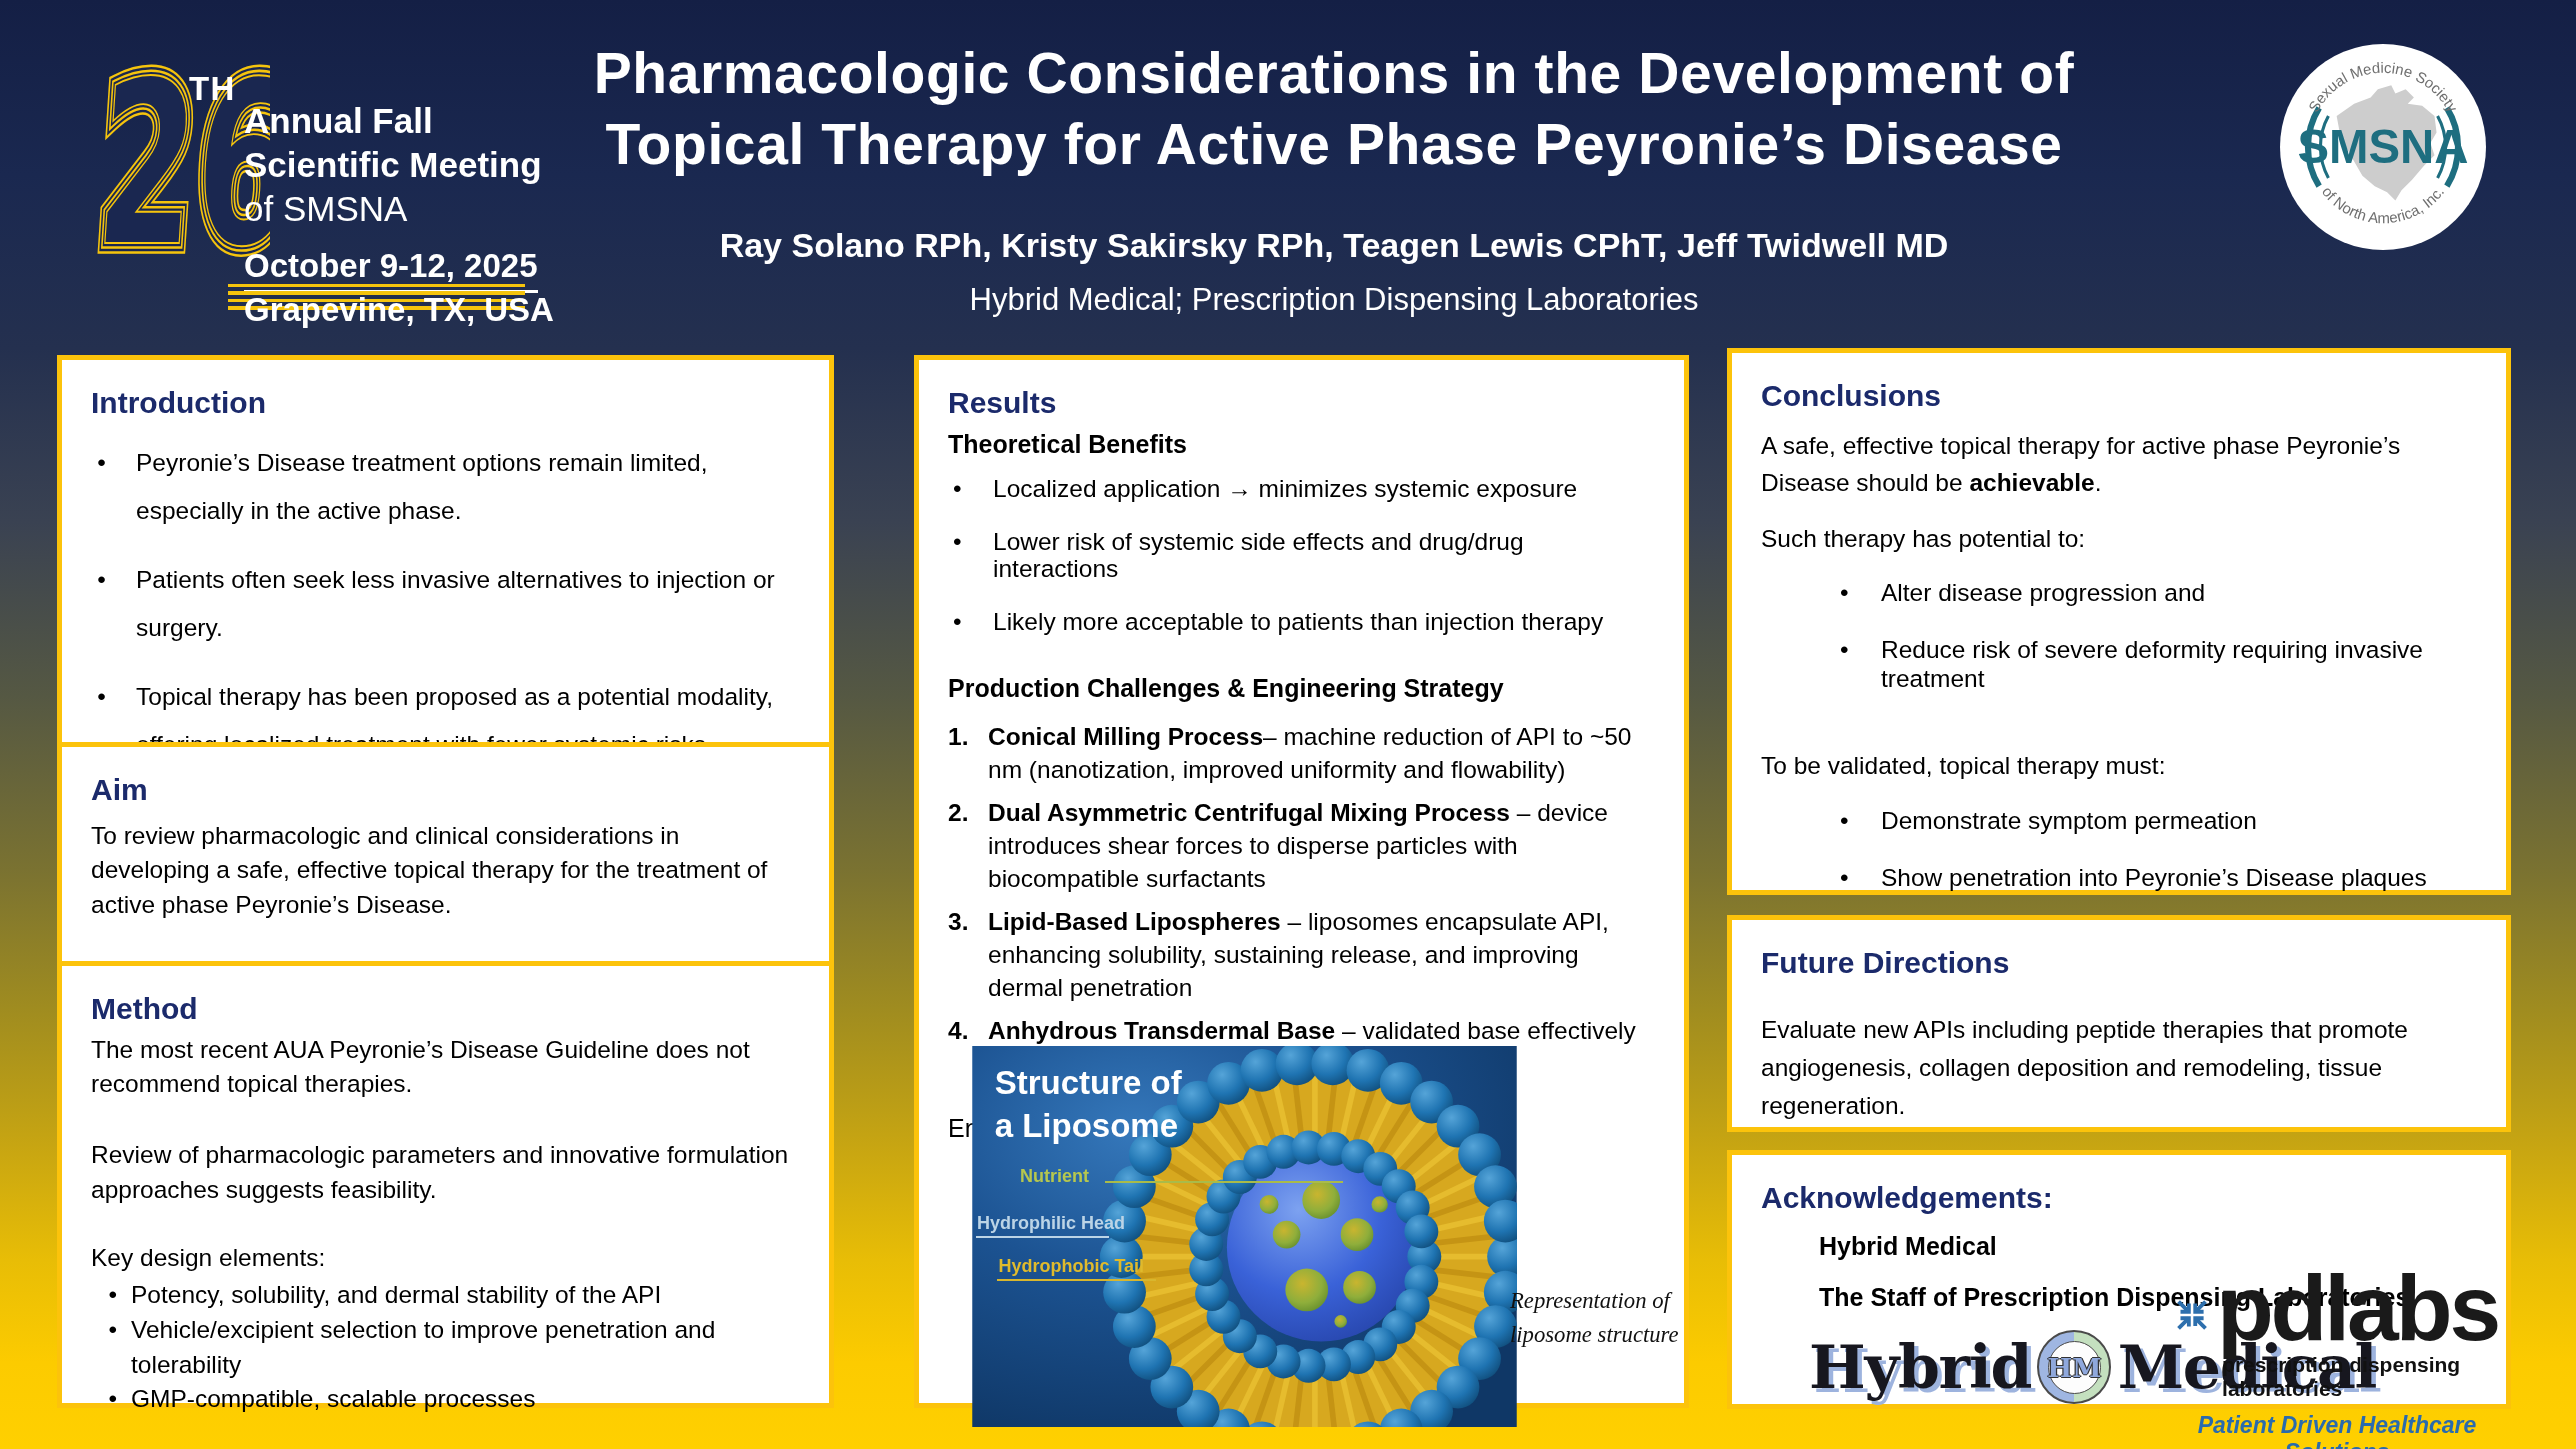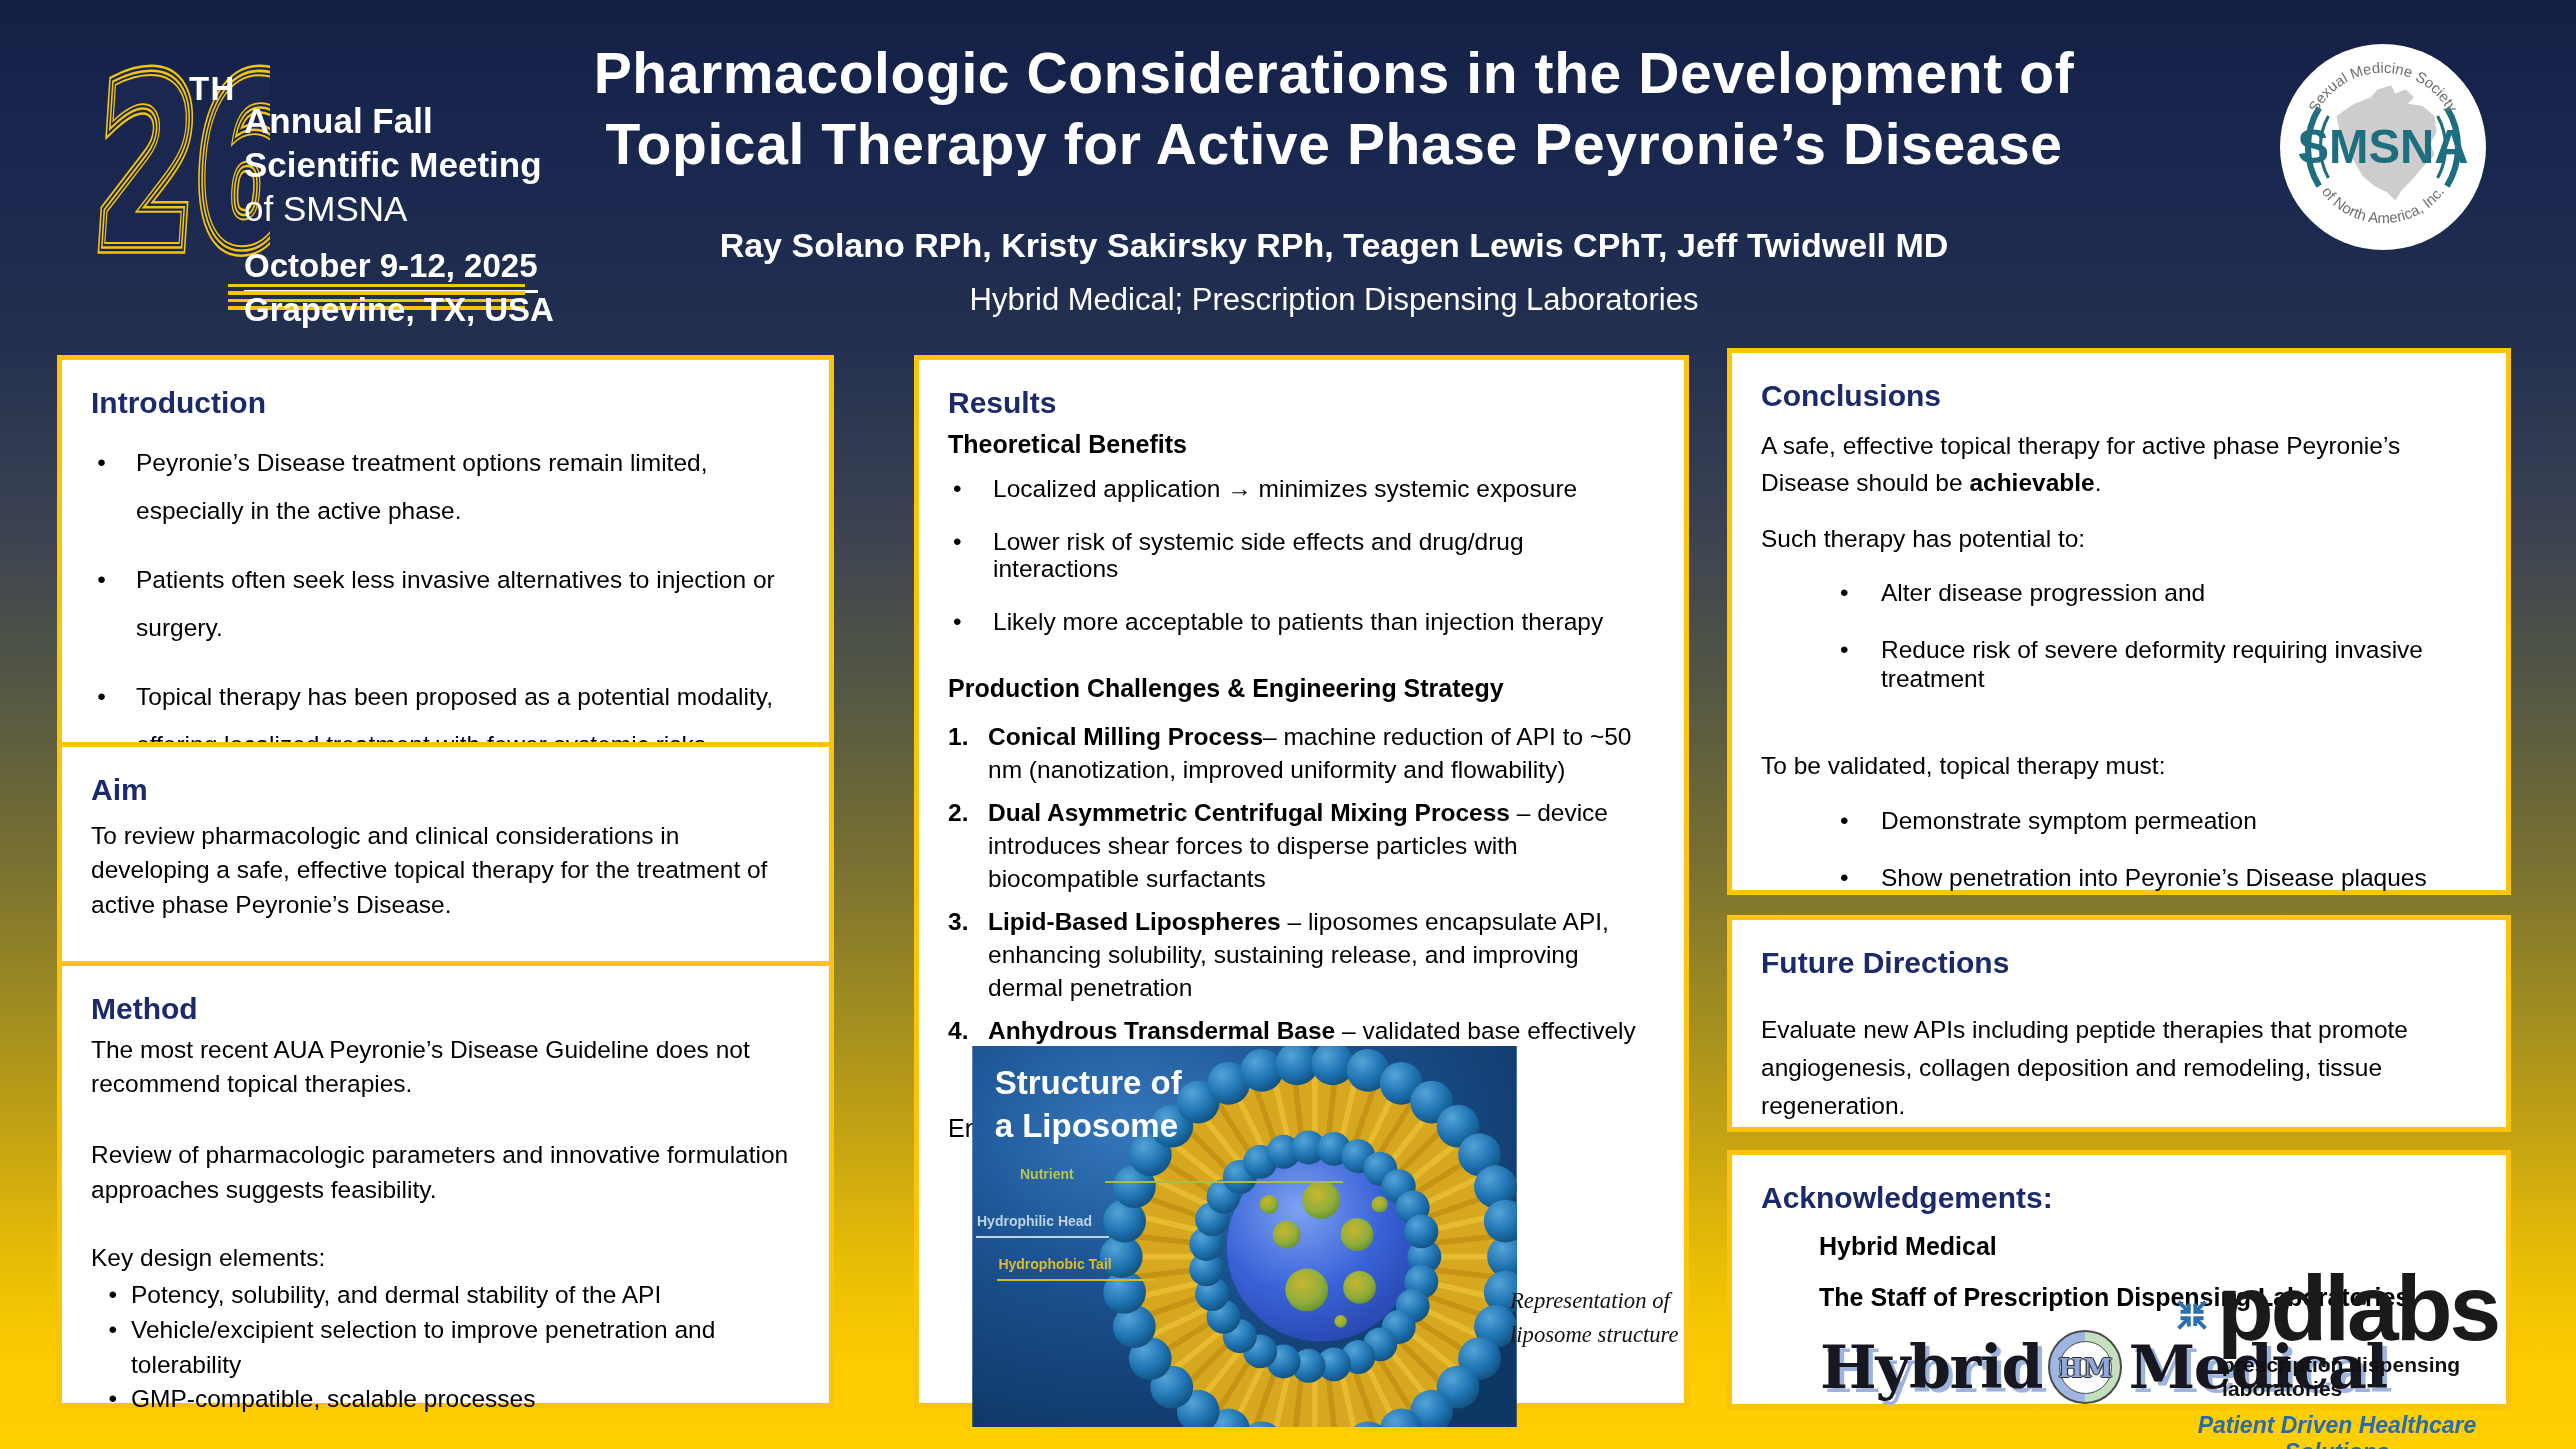--- a/index.html
+++ b/index.html
@@ -56,36 +56,36 @@
   .th-list { list-style:none; margin-bottom:38px; }
   .th-list li { position:relative; padding-left:45px; font-size:24.5px; line-height:1.1; margin-bottom:26.4px; }
   .th-list li::before { content:"•"; position:absolute; left:5px; }
   .num-item { display:flex; margin-bottom:10px; }
   .num-item .num { width:40px; flex:none; font-weight:bold; font-size:24.5px; line-height:1.35; }
   .num-item .nbody { font-size:24.5px; line-height:1.35; }
   .note { font-size:25px; margin-top:34px; }
 
   .figure { left:53px; top:686px; width:545px; height:381px; }
   .fig-title { left:22.7px; top:16.4px; color:#fff; font-size:33px; font-weight:bold; line-height:1.3; z-index:3; }
-  .fig-label { position:absolute; font-weight:bold; font-size:14px; z-index:3; }
+  .fig-label { position:absolute; font-weight:bold; font-size:18px; z-index:3; }
   .fig-line  { position:absolute; height:1.9px; z-index:3; }
   .fig-cap { left:591px; top:924px; width:176px; font-family:"Liberation Serif", serif;
              font-style:italic; font-size:22.7px; line-height:1.5; color:#111; }
 
   
   .conc-p { font-size:24.5px; line-height:1.5; margin-bottom:25px; }
   .conc-list { list-style:none; margin:0 0 28px 0; }
   .conc-list li { position:relative; padding-left:120px; font-size:24.5px; line-height:1.2; margin-bottom:28px; }
   .conc-list li::before { content:"•"; position:absolute; left:79px; }
 
   
   .fut-p { font-size:24.5px; line-height:1.55; margin-bottom:29px; }
   .ack-line { font-size:25px; font-weight:bold; margin:0 0 22.7px 58px; }
 
-  .hybrid-logo { left:88px; top:175px; display:flex; align-items:center; }
+  .hybrid-logo { left:77px; top:175px; display:flex; align-items:center; }
   .hy-word { font-family:"DejaVu Serif", serif; font-weight:bold; font-size:60px; color:#17171f;
              text-shadow:4.4px 4.4px 0 #9db3de; letter-spacing:-1.3px; }
   .hy-circ { width:74px; height:74px; border-radius:50%; margin:0 6.3px;
              background:conic-gradient(from 180deg, #9fb6e2 0 50%, #c4e0bf 50% 100%);
              border:2.5px solid #4a4a4a; display:flex; align-items:center; justify-content:center; }
   .hy-inner { width:53px; height:53px; border-radius:50%; background:#fdfdfd; border:1.9px solid #4a4a4a;
               display:flex; align-items:center; justify-content:center; }
   .hy-mono { font-family:"DejaVu Serif", serif; font-weight:bold; font-size:26.4px; color:#8fa8dc;
              text-shadow:-1.3px 0 0 #333, 1.3px 0 0 #333, 0 -1.3px 0 #333, 0 1.3px 0 #333; }
 

